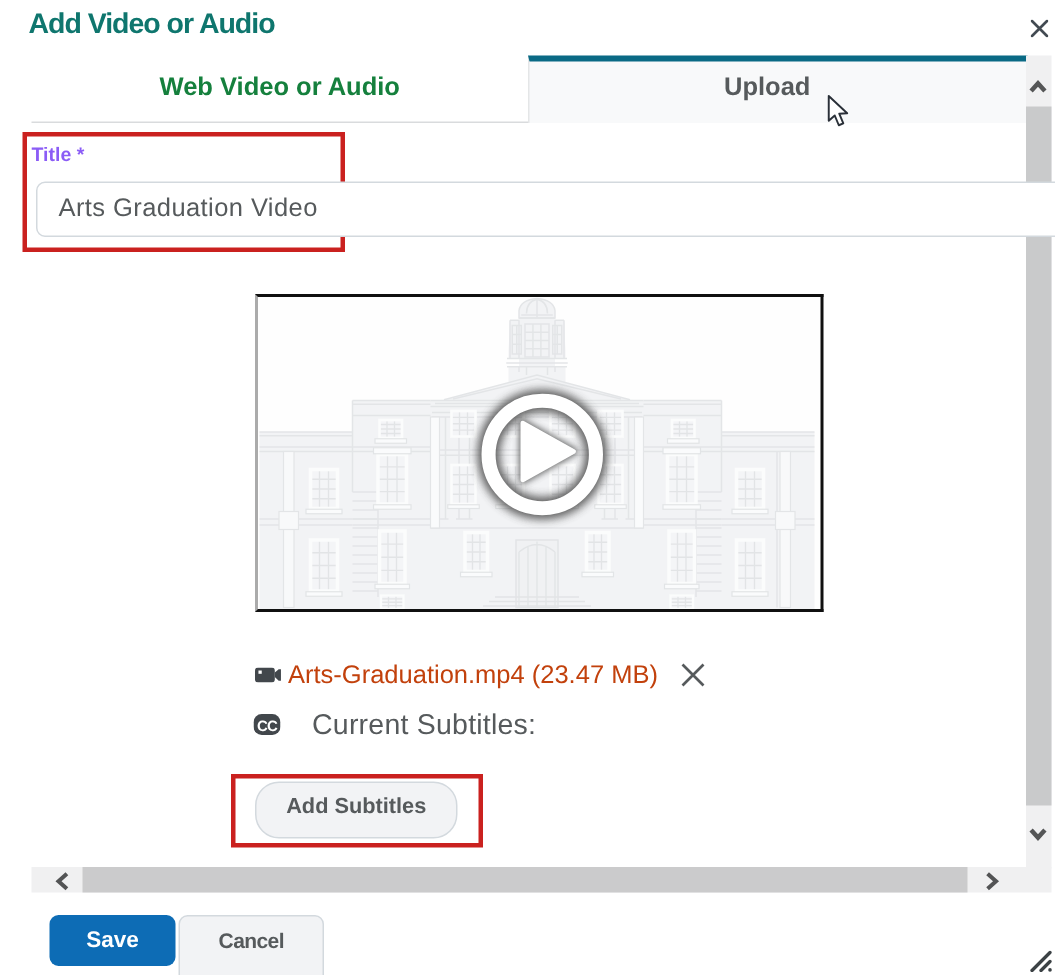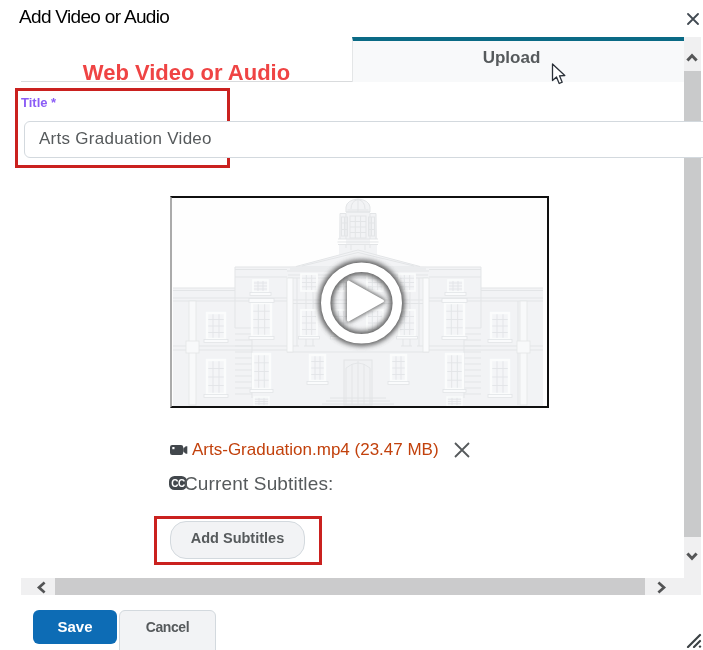--- a/index.html
+++ b/index.html
@@ -2,27 +2,27 @@
 <html><head>
 <meta charset="utf-8">
 <style>
 * { margin:0; padding:0; box-sizing:border-box; }
 html,body { width:703px; height:650px; background:#fff; font-family:"Liberation Sans", sans-serif; overflow:hidden; }
 .abs { position:absolute; }
 </style>
 </head>
 <body>
 
-<div class="abs" style="left:19px; top:6px; font-size:19px; font-weight:normal; color:#000000; letter-spacing:-0.68px;">Add Video or Audio</div>
+<div class="abs" style="left:19px; top:6px; font-size:19px; font-weight:bold; color:#0f766e; letter-spacing:-0.68px;">Add Video or Audio</div>
 <svg class="abs" style="left:687px; top:13px;" width="12" height="12" viewBox="0 0 12 12">
   <path d="M1,1 L11,11 M11,1 L1,11" stroke="#424a52" stroke-width="1.8" stroke-linecap="round"></path>
 </svg>
 
 <div class="abs" style="left:21px; top:81px; width:331px; height:1px; background:#d9dbdd;"></div>
-<div class="abs" style="left:21px; top:60px; width:331px; text-align:center; font-size:22px; font-weight:600; color:#ef4444;">Web Video or Audio</div>
+<div class="abs" style="left:21px; top:48px; width:331px; text-align:center; font-size:17px; font-weight:600; color:#15803d;">Web Video or Audio</div>
 <div class="abs" style="left:352px; top:37px; width:333px; height:45px; background:#f8f9fa; border-top:4px solid #0a6a85; border-left:1px solid #e4e6e7;"></div>
 <div class="abs" style="left:345px; top:48px; width:333px; text-align:center; font-size:17px; font-weight:bold; color:#565a5c;">Upload</div>
 
 <div class="abs" style="left:684px; top:37px; width:17px; height:542px; background:#f0f0f1;"></div>
 <svg class="abs" style="left:686px; top:53px;" width="12" height="10" viewBox="0 0 12 10">
     <path d="M1.4,7.6 L6,2.6 L10.6,7.6" stroke="#555657" stroke-width="3" fill="none"></path>
   </svg>
 <div class="abs" style="left:684px; top:71px; width:17px; height:466px; background:#c9cacb;"></div>
 <svg class="abs" style="left:686px; top:551px;" width="12" height="10" viewBox="0 0 12 10">
     <path d="M1.4,2.4 L6,7.4 L10.6,2.4" stroke="#555657" stroke-width="3" fill="none"></path>
@@ -214,21 +214,21 @@
 </svg>
 <div class="abs" style="left:192px; top:440px; font-size:17px; color:#c2410c; ">Arts-Graduation.mp4 (23.47 MB)</div>
 <svg class="abs" style="left:453px; top:441px;" width="18" height="18" viewBox="0 0 18 18">
   <path d="M2,2 L16,16 M16,2 L2,16" stroke="#565a5c" stroke-width="1.8"></path>
 </svg>
 
 <svg class="abs" style="left:169px; top:476px;" width="18" height="14" viewBox="0 0 18 14">
   <rect x="0" y="0" width="18" height="14" rx="5.5" fill="#42474c"></rect>
   <text x="9" y="11" font-size="10" font-weight="bold" fill="#fff" text-anchor="middle" font-family="Liberation Sans" letter-spacing="-0.5">CC</text>
 </svg>
-<div class="abs" style="left:184px; top:473px; font-size:19px; color:#565a5c; letter-spacing:0.15px;">Current Subtitles:</div>
+<div class="abs" style="left:208px; top:473px; font-size:19px; color:#565a5c; letter-spacing:0.15px;">Current Subtitles:</div>
 
 <div class="abs" style="left:154px; top:516px; width:168px; height:49px; border:3px solid #ca211f;"></div>
 <div class="abs" style="left:170px; top:521px; width:135px; height:38px; background:#f2f3f5; border:1px solid #d3d9de; border-radius:16px; text-align:center; line-height:33px; font-size:14.5px; font-weight:bold; color:#565a5c;">Add Subtitles</div>
 
 <div class="abs" style="left:21px; top:610px; width:84px; height:34px; background:#0d6cb5; border-radius:6px; text-align:center; line-height:34px; font-size:15px; font-weight:bold; color:#fff;margin-left:12px;">Save</div>
 <div class="abs" style="left:119px; top:610px; width:97px; height:48px; background:#f2f3f5; border:1px solid #d3d9de; border-radius:6px; text-align:center; line-height:32px; font-size:14px; letter-spacing:-0.4px; font-weight:bold; color:#565a5c;">Cancel</div>
 
 <svg class="abs" style="left:686px; top:632px;" width="16" height="16" viewBox="0 0 16 16">
   <path d="M2,15 L14,3 M8,15 L14,9" stroke="#3c4245" stroke-width="2.2" stroke-linecap="round"></path>
   <circle cx="14" cy="14.6" r="1.2" fill="#3c4245"></circle>

